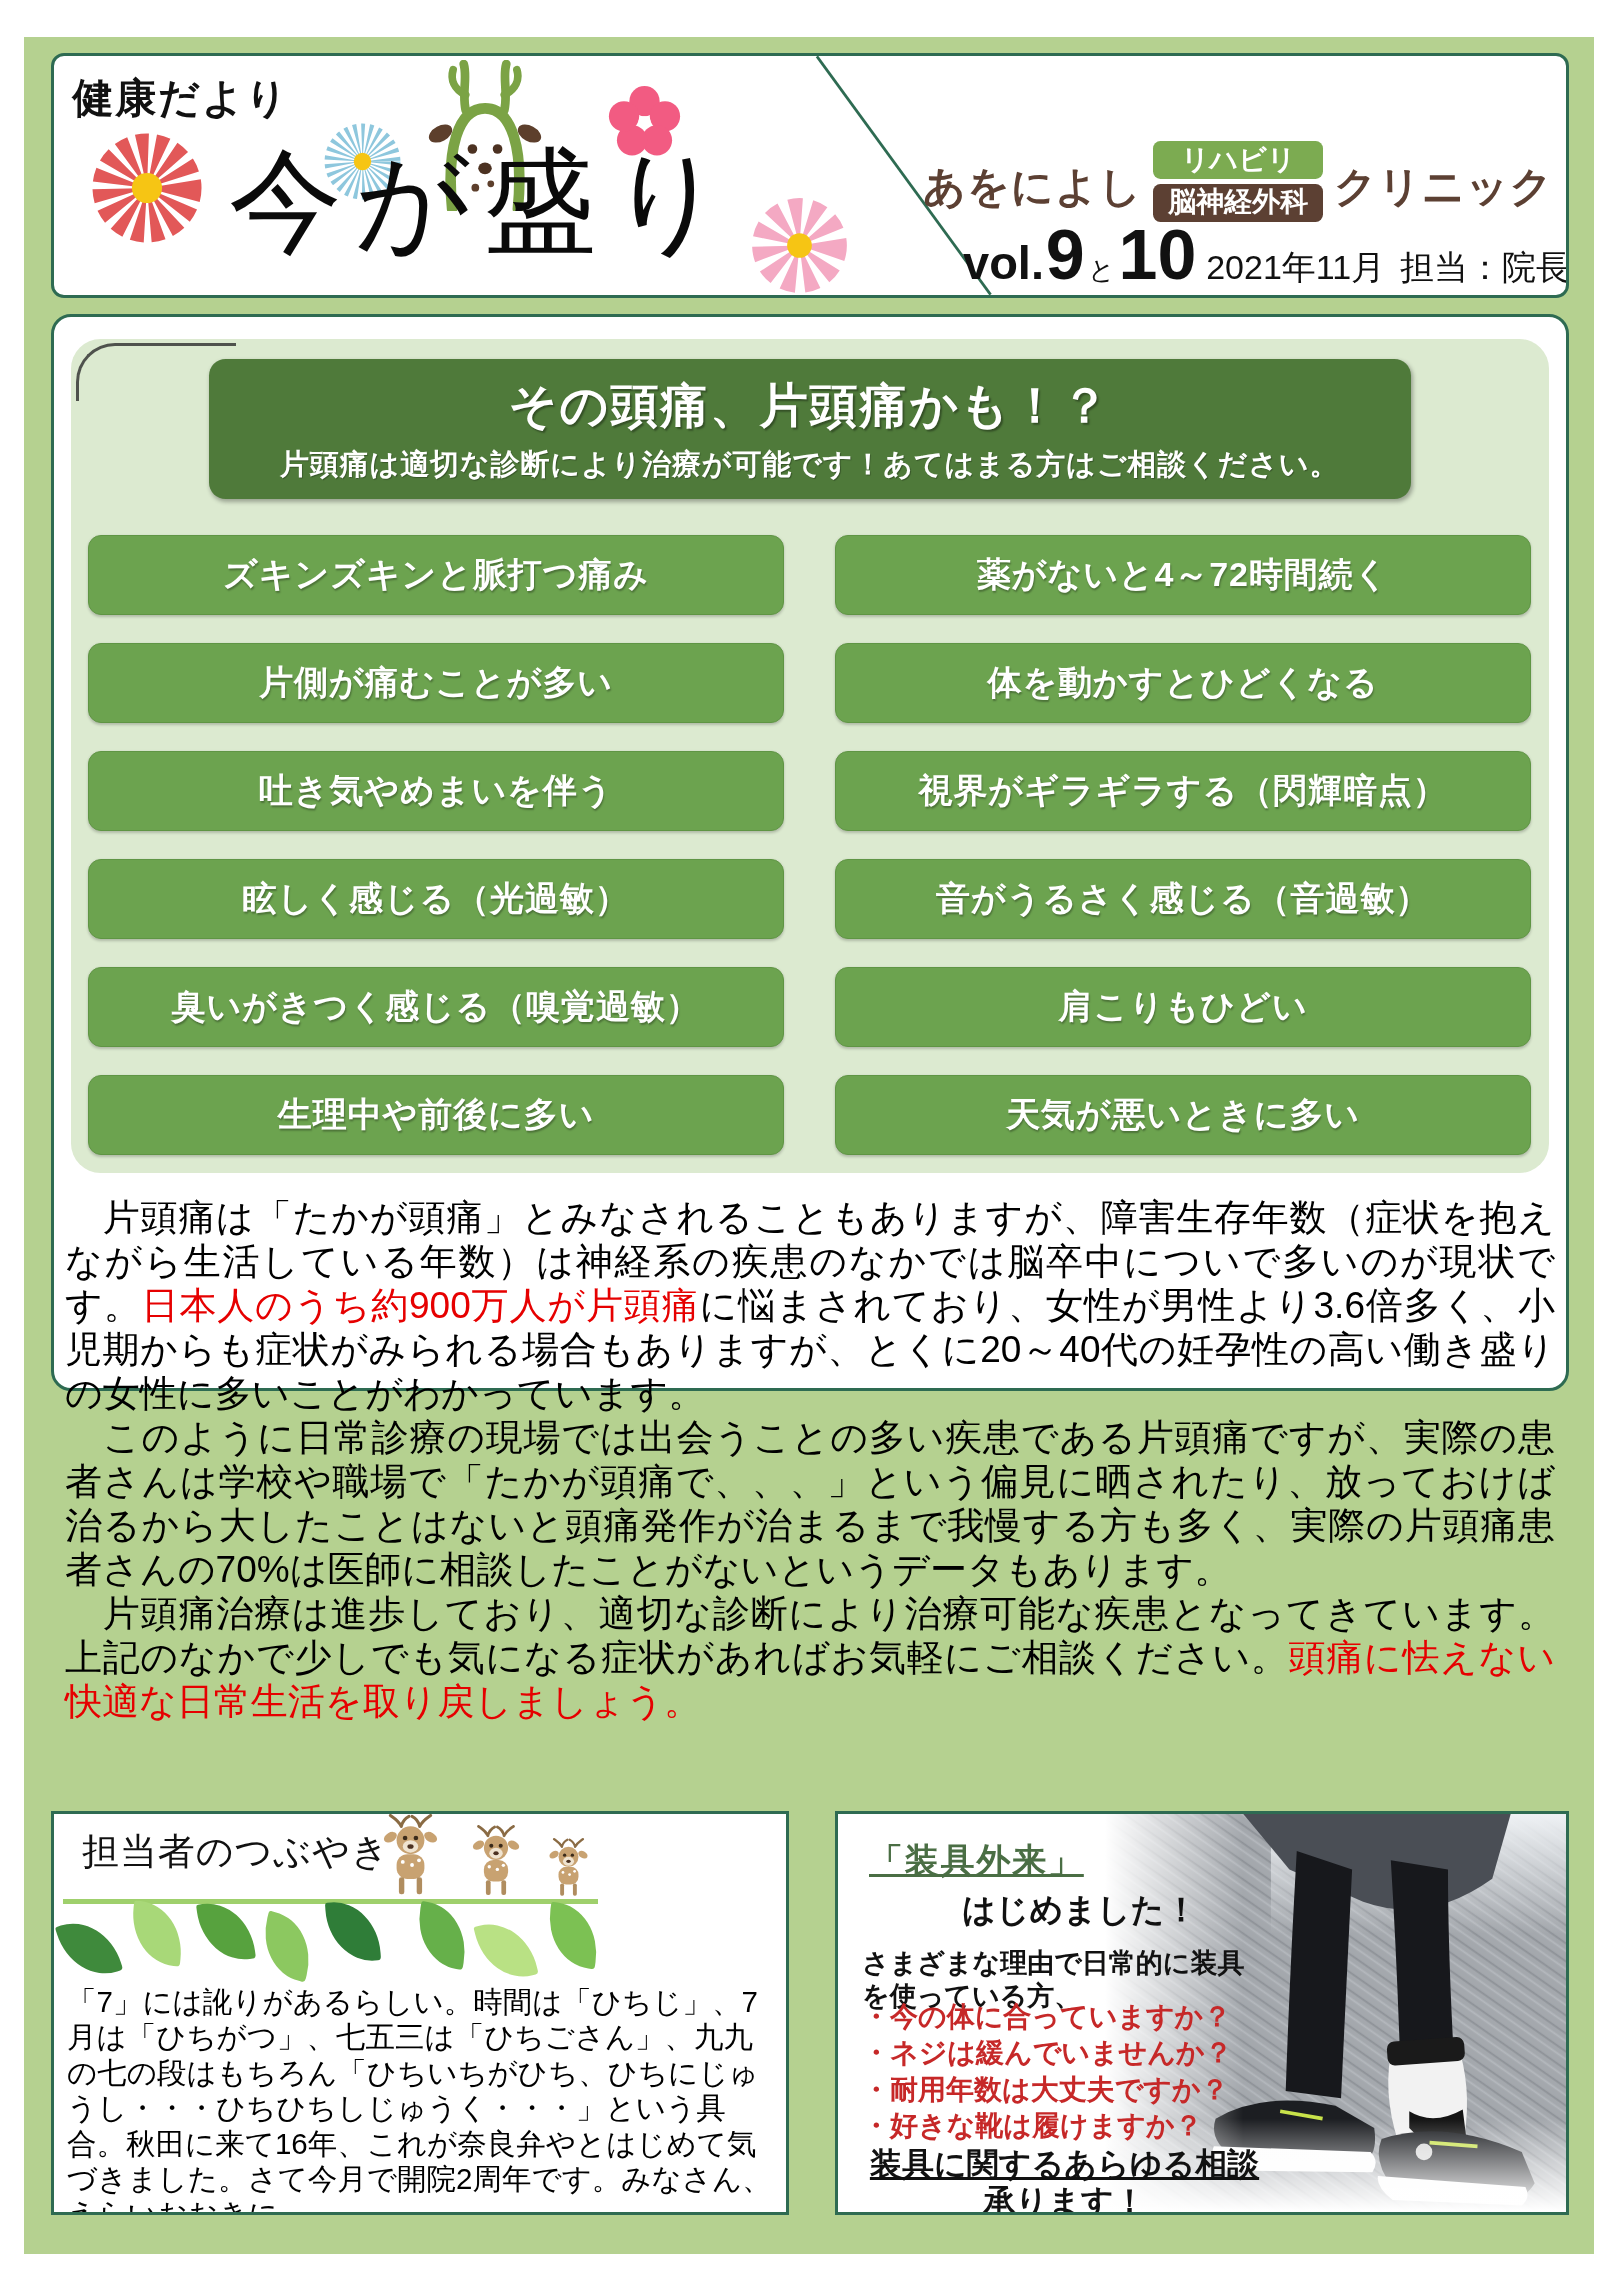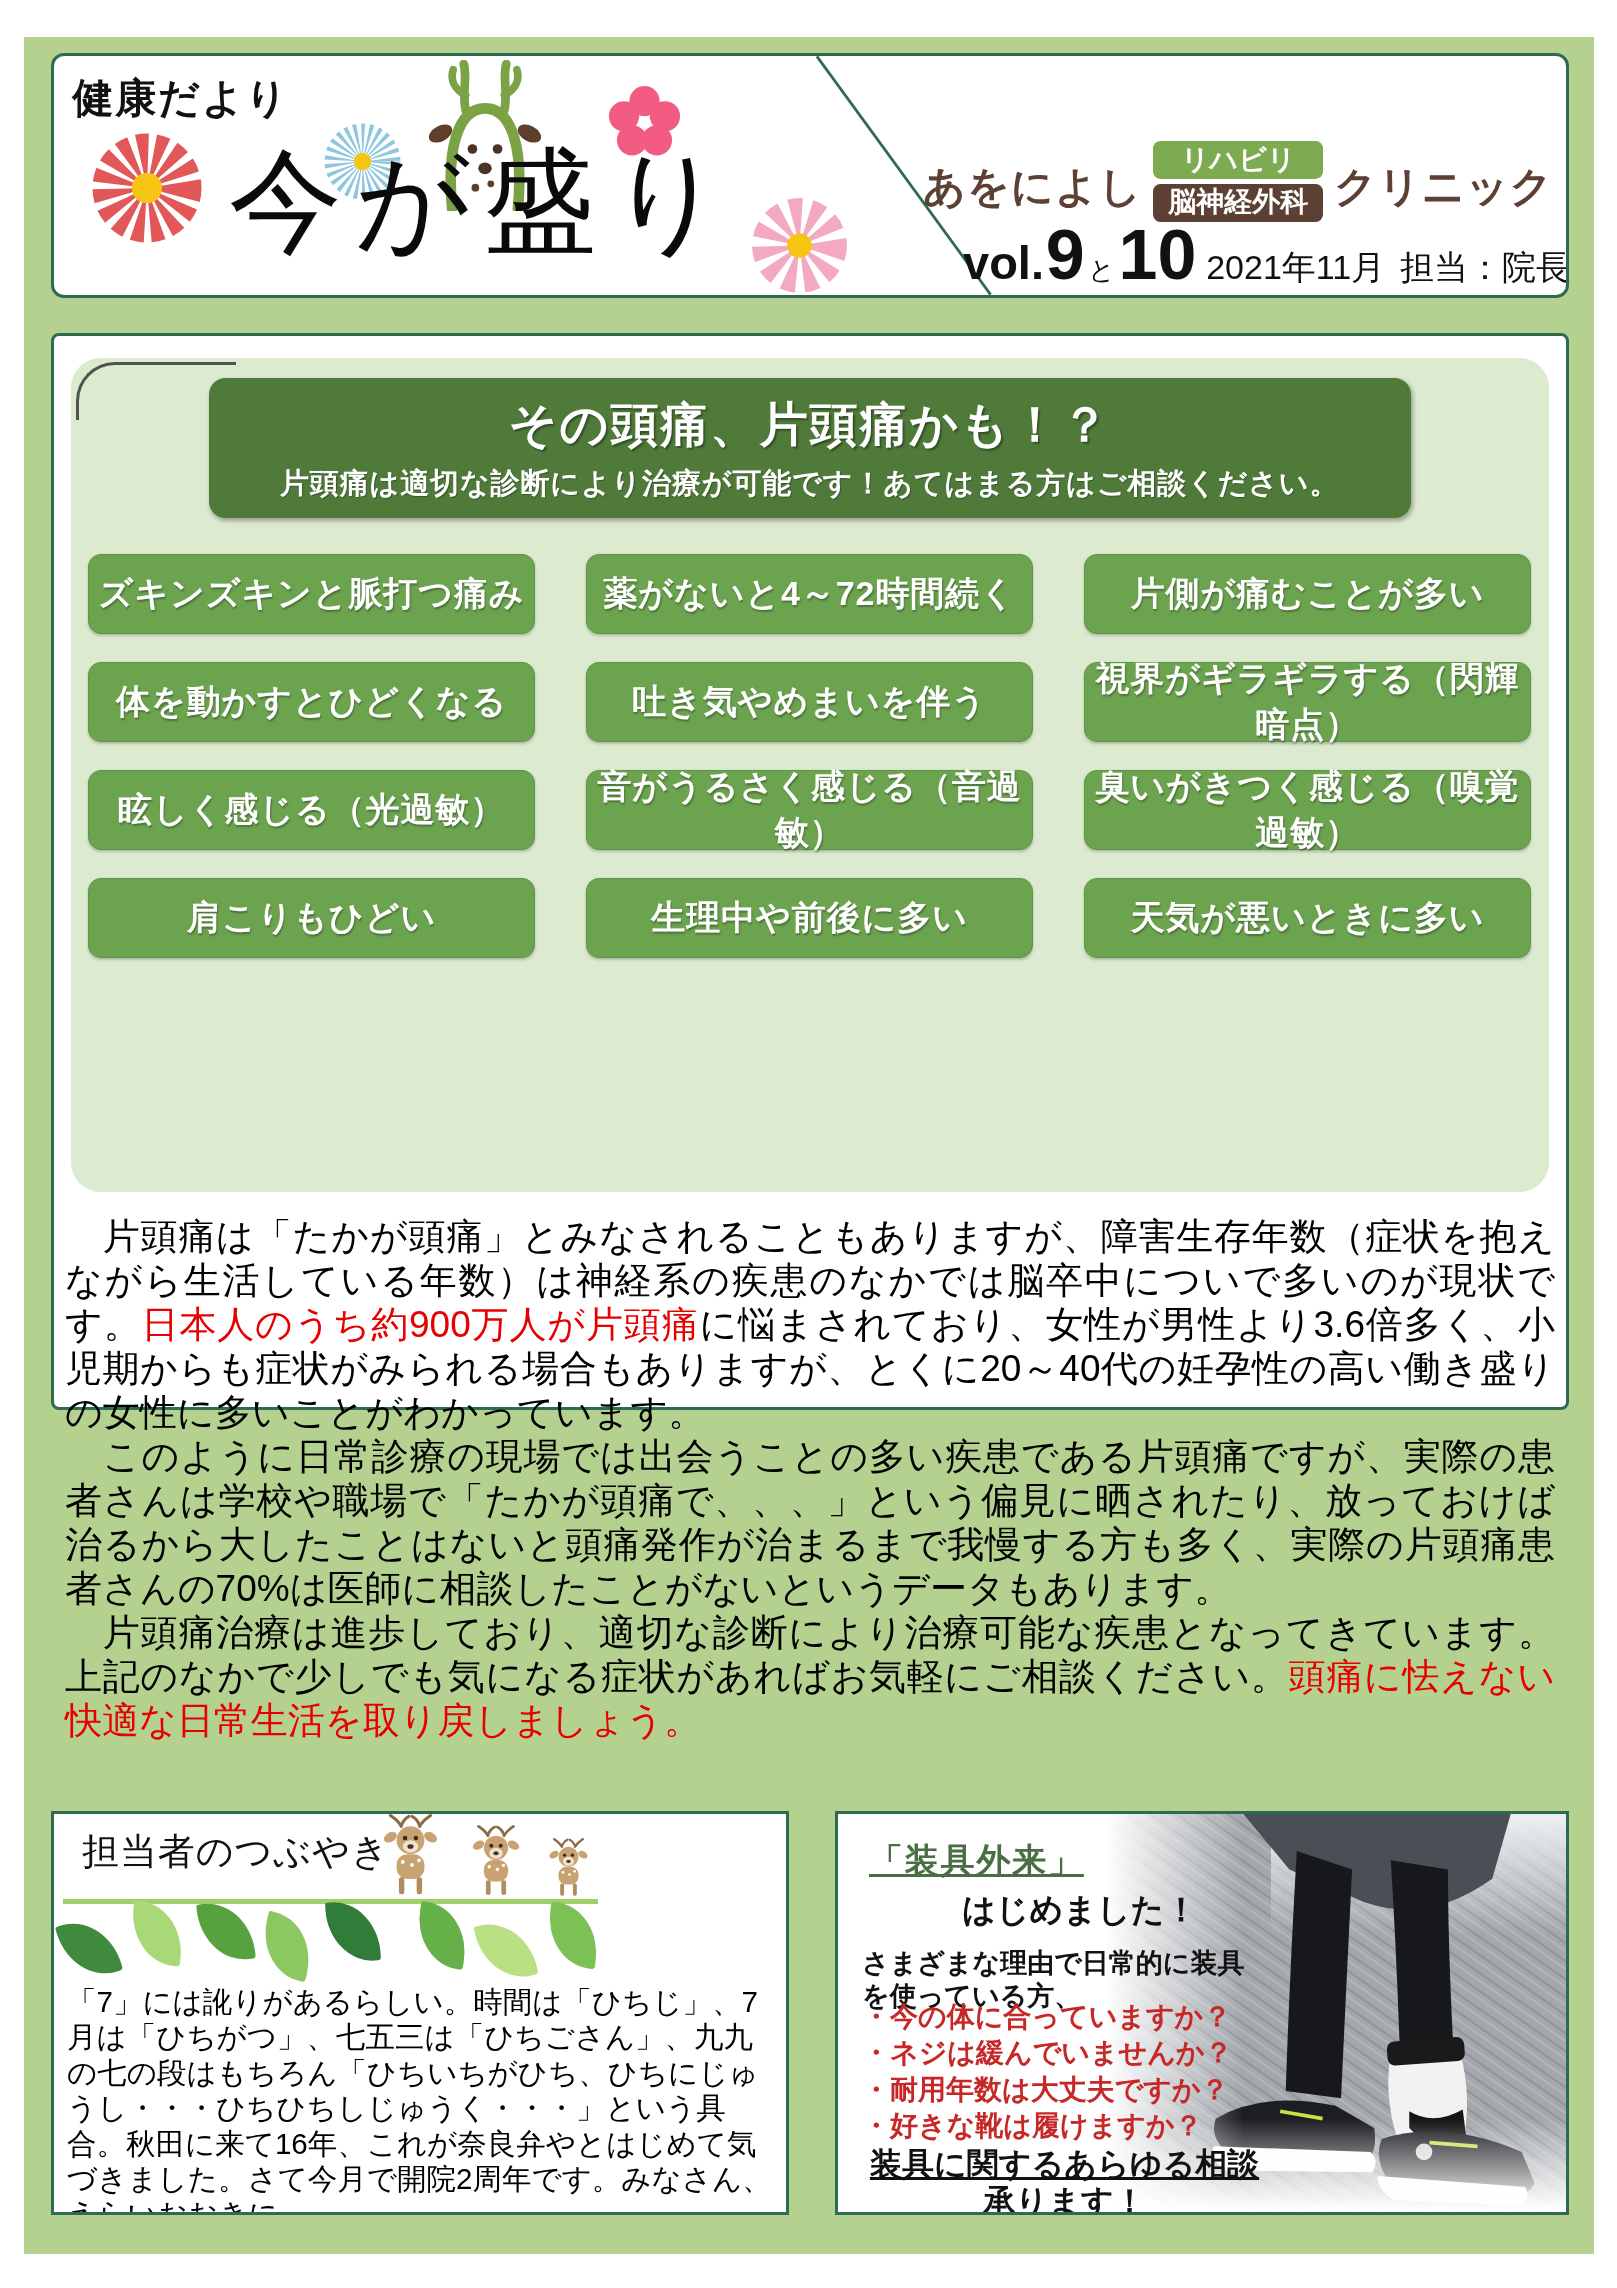--- a/index.html
+++ b/index.html
@@ -26,30 +26,30 @@
   .badge-bottom{background:#5c4033;}
   .issue-line{position:absolute;left:909px;bottom:3.7px;display:flex;align-items:baseline;white-space:nowrap;}
   .vol-label{font-size:47px;font-weight:bold;}
   .vol-num{font-size:70px;font-weight:bold;line-height:.9;margin:0 1.8px;}
   .vol-conn{font-size:26px;margin:0 1.8px;}
   .issue-date{font-size:34px;font-weight:500;margin-left:8px;}
   .issue-staff{font-size:34px;font-weight:500;margin-left:14.8px;}
 
   
   .main-box{position:absolute;left:51px;top:314px;width:1518px;height:1077px;background:#fff;
-    border:3.7px solid #2e6b52;border-radius:8px;box-sizing:border-box;margin-top:19px;}
+    border:3.7px solid #2e6b52;border-radius:20px;box-sizing:border-box;}
   .panel{position:absolute;left:16.6px;top:22px;width:1478px;height:834px;background:#dcead0;border-radius:29.5px;}
   .panel::before{content:"";position:absolute;left:5.5px;top:3.7px;width:157px;height:55px;
     border-top:3.7px solid #2d2d2d;border-left:3.7px solid #2d2d2d;border-top-left-radius:39px;opacity:.8;}
   .banner{position:absolute;left:138px;top:20px;width:1202px;height:140px;background:#4f7a3a;
     border-radius:16.6px;color:#fff;text-align:center;box-shadow:1.8px 2.8px 4.6px rgba(0,0,0,.3);}
   .banner-title{font-size:48px;font-weight:bold;margin-top:14.8px;letter-spacing:1.8px;text-shadow:1.8px 1.8px 1.8px rgba(0,0,0,.35);}
   .banner-sub{font-size:29px;font-weight:bold;margin-top:7.4px;letter-spacing:0.9px;text-shadow:0.9px 0.9px 0.9px rgba(0,0,0,.3);}
   .symptoms{position:absolute;left:17.5px;top:196px;width:1443px;display:grid;
-    grid-template-columns:1fr 1fr 1fr;column-gap:51px;row-gap:28px;text-align:center;}
+    grid-template-columns:1fr 1fr;column-gap:51px;row-gap:28px;}
   .sym{height:78px;background:#6ca34f;border:0.9px solid #5f9544;border-radius:13px;
     display:flex;align-items:center;justify-content:center;color:#fff;font-size:34px;font-weight:bold;
     letter-spacing:0.9px;text-shadow:0.9px 1.8px 1.8px rgba(0,0,0,.3);box-shadow:0 1.8px 2.8px rgba(0,0,0,.2);}
   .paragraphs{position:absolute;left:11px;top:879px;width:1490px;font-size:37px;line-height:1.19;
     text-align:justify;color:#000;}
   .paragraphs p{margin:0;}
   .paragraphs .red{color:#e60000;}
 
   
   .tsubuyaki{position:absolute;left:51px;top:1811px;width:738px;height:404px;background:#fff;

